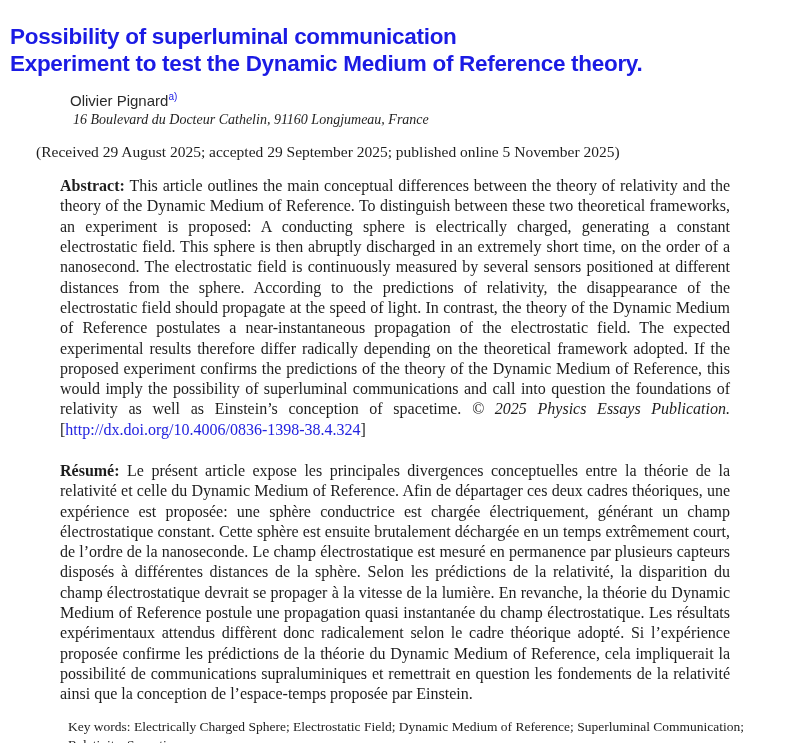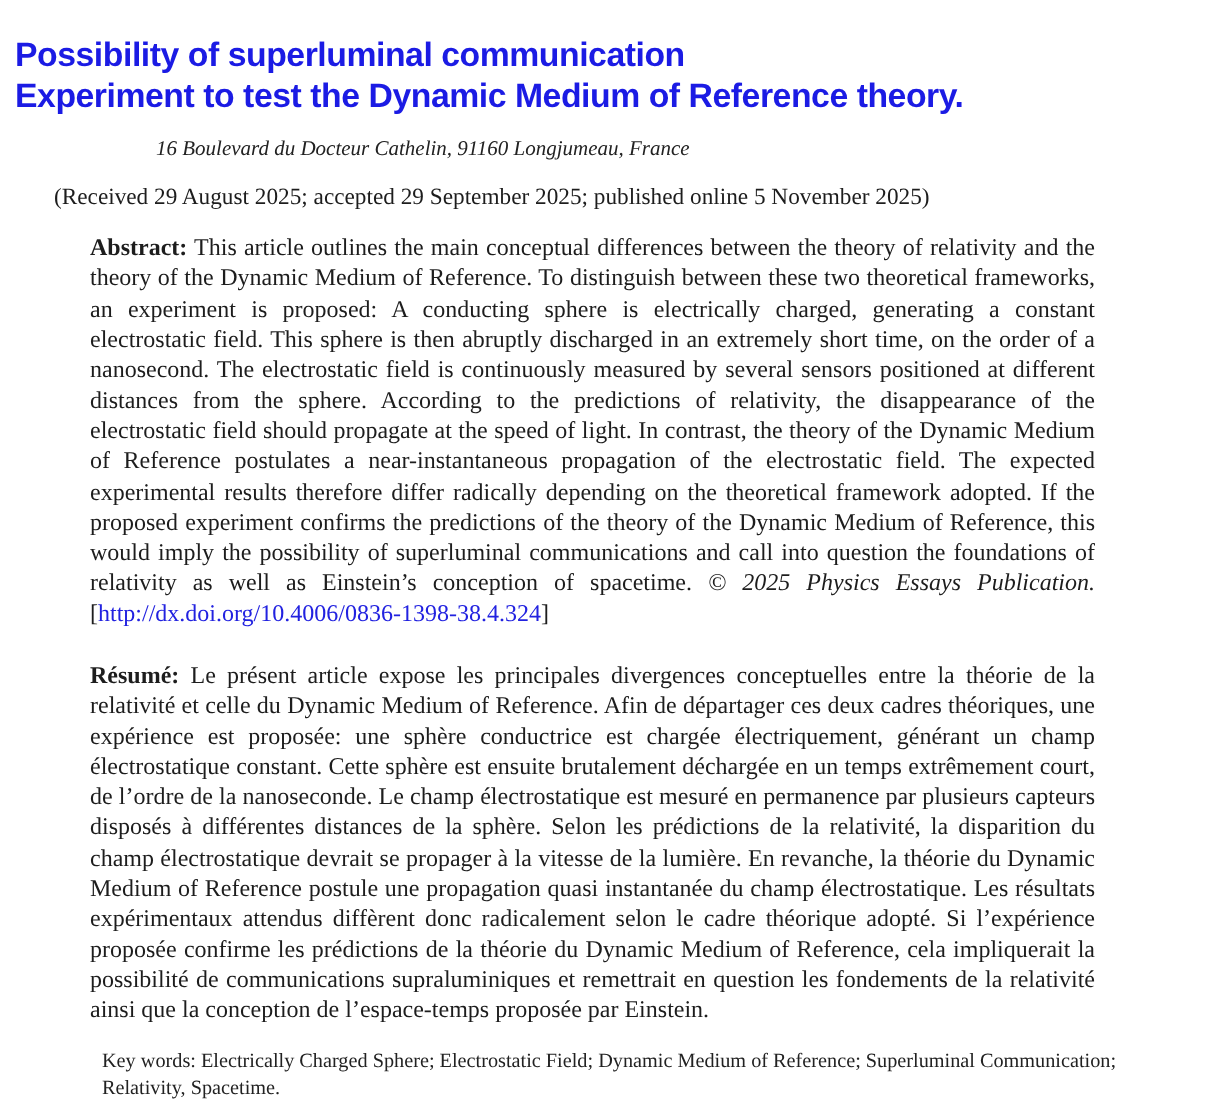--- a/index.html
+++ b/index.html
@@ -29,21 +29,21 @@
     font-family: "Liberation Sans", sans-serif;
     font-size: 15px;
     color: #2a2a2a;
   }
   .byline sup {
     color: #2323e6;
     font-size: 10px;
     line-height: 0;
   }
   .affiliation {
-    margin: 3px 0 0 104px;
+    margin: 3px 0 0 73px;
     font-style: italic;
     font-size: 14px;
     color: #222222;
   }
   .history {
     margin: 15px 0 0 36px;
     font-size: 15.5px;
   }
   .para {
     margin: 15px 0 0 60px;
@@ -78,20 +78,21 @@
 </style>
 </head>
 <body>
 
 <header>
   <h1 class="page-title">
     <div>Possibility of superluminal communication</div>
     <div>Experiment to test the Dynamic Medium of Reference theory.</div>
   </h1>
 
+  <div class="byline"><span>Olivier Pignard</span><sup>a)</sup></div>
 
   <div class="affiliation">16 Boulevard du Docteur Cathelin, 91160 Longjumeau, France</div>
 
   <div class="history">(Received 29 August 2025; accepted 29 September 2025; published online 5 November 2025)</div>
 </header>
 
 <main>
   <p class="para abstract-block">
     <span class="para-label">Abstract:</span>
     <span>This article outlines the main conceptual differences between the theory of relativity and the theory of the Dynamic Medium of Reference. To distinguish between these two theoretical frameworks, an experiment is proposed: A conducting sphere is electrically charged, generating a constant electrostatic field. This sphere is then abruptly discharged in an extremely short time, on the order of a nanosecond. The electrostatic field is continuously measured by several sensors positioned at different distances from the sphere. According to the predictions of relativity, the disappearance of the electrostatic field should propagate at the speed of light. In contrast, the theory of the Dynamic Medium of Reference postulates a near-instantaneous propagation of the electrostatic field. The expected experimental results therefore differ radically depending on the theoretical framework adopted. If the proposed experiment confirms the predictions of the theory of the Dynamic Medium of Reference, this would imply the possibility of superluminal communications and call into question the foundations of relativity as well as Einstein’s conception of spacetime.</span>

